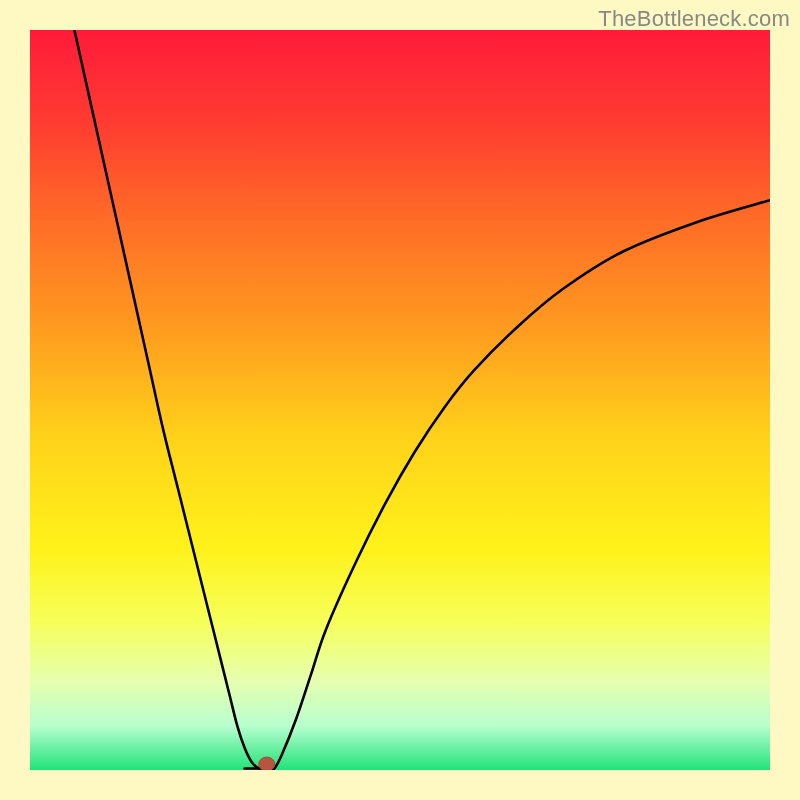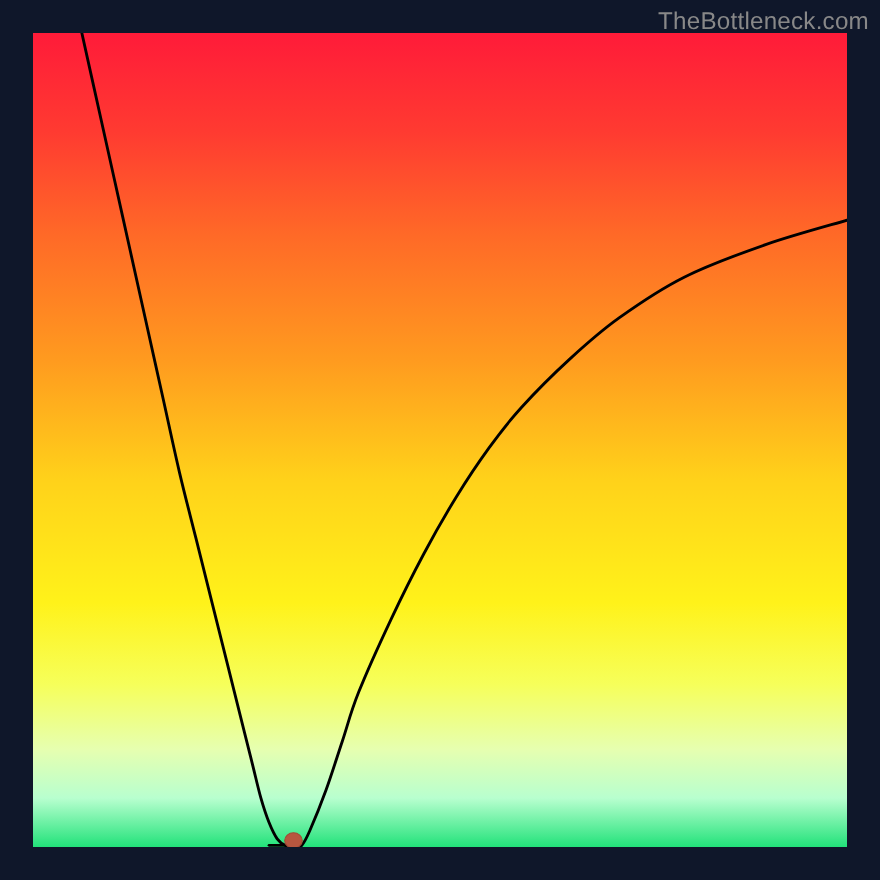--- a/index.html
+++ b/index.html
@@ -8,21 +8,21 @@
     width: 800px;
     height: 800px;
     overflow: hidden;
     background: #000;
     font-family: Arial, Helvetica, sans-serif;
   }
   .stage {
     position: relative;
     width: 800px;
     height: 800px;
-    background: #0f172a;
+    background: #fef9c3;
   }
   .plot-area {
     position: absolute;
     left: 30px;
     top: 30px;
     width: 740px;
     height: 740px;
   }
   .gradient-bg {
     position: absolute;

